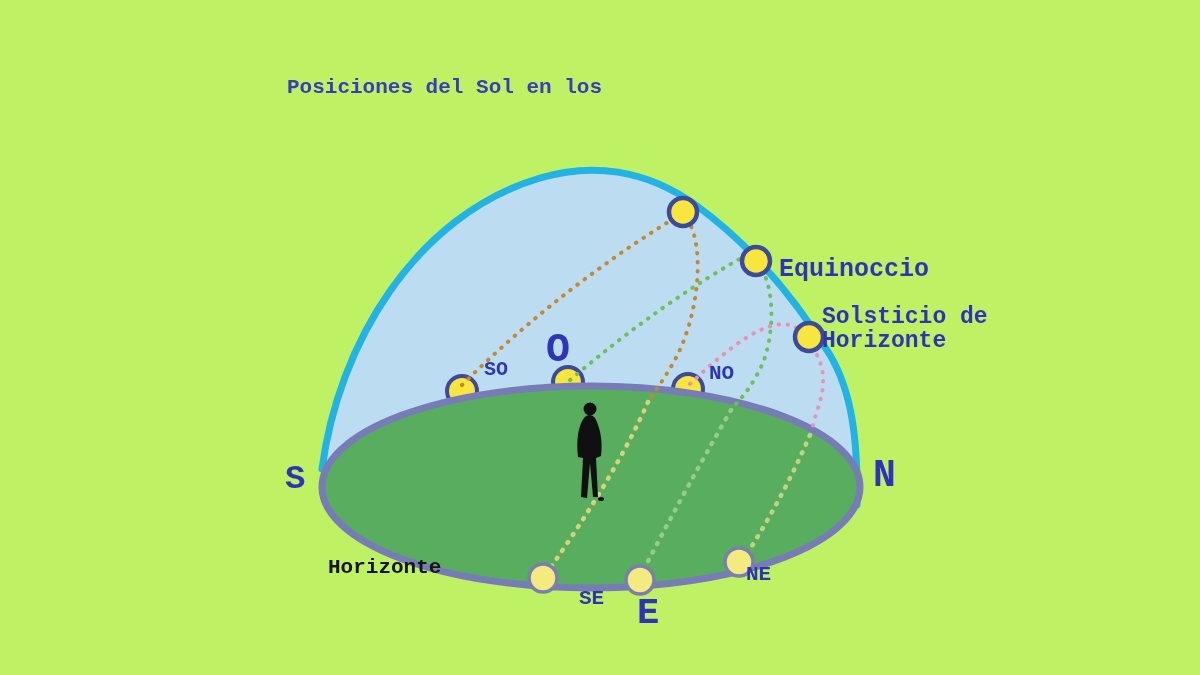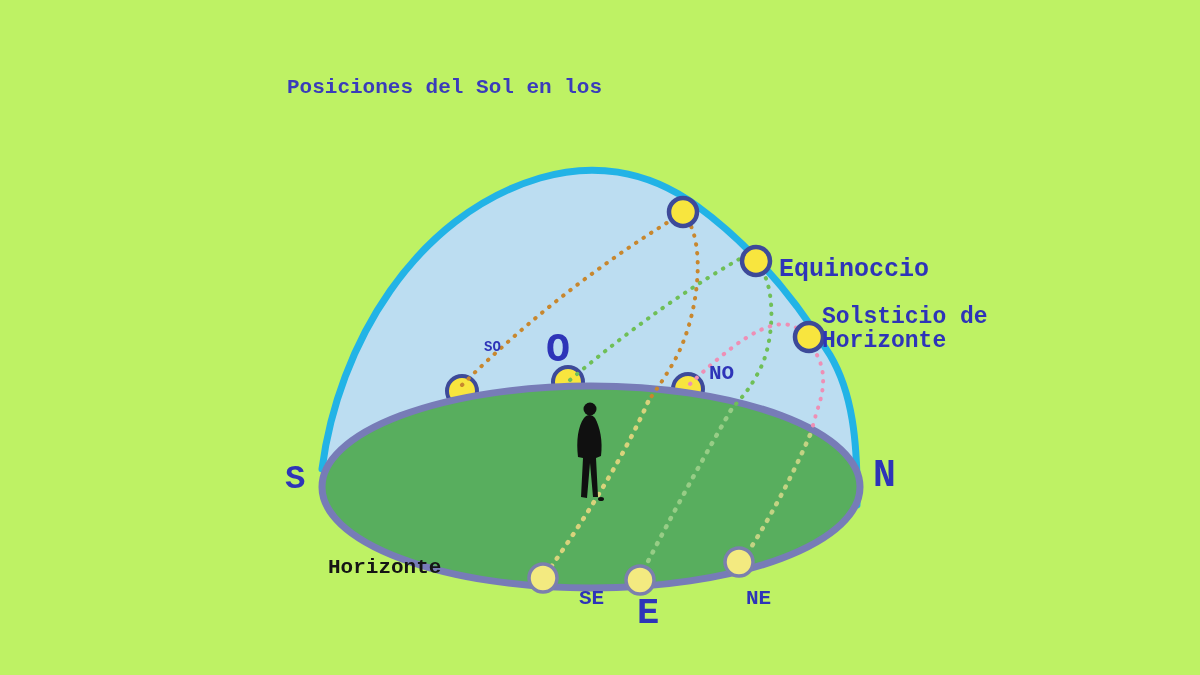--- a/index.html
+++ b/index.html
@@ -85,20 +85,20 @@
   <div class="lbl" style="left:779px;top:229px;font-size:25px;margin-top:28px;">Equinoccio</div>
   <div class="lbl winterblock" style="left:822px;top:305px;font-size:23px;">
     <div>Solsticio de</div>
     <div>Horizonte</div>
   </div>
 
   <div class="lbl" style="left:285px;top:462px;font-size:34px;">S</div>
   <div class="lbl" style="left:873px;top:456px;font-size:38px;">N</div>
   <div class="lbl" style="left:546px;top:330px;font-size:40px;">O</div>
   <div class="lbl" style="left:637px;top:594px;font-size:37px;">E</div>
-  <div class="lbl" style="left:484px;top:340px;font-size:14px;">SO</div>
+  <div class="lbl" style="left:484px;top:359px;font-size:20px;">SO</div>
   <div class="lbl" style="left:709px;top:363px;font-size:21px;">NO</div>
   <div class="lbl" style="left:579px;top:588px;font-size:21px;">SE</div>
-  <div class="lbl" style="left:746px;top:588px;font-size:21px;">NE</div>
+  <div class="lbl" style="left:746px;top:564px;font-size:21px;">NE</div>
 
   <div class="lbl horiz" style="left:328px;top:557px;font-size:21px;">Horizonte</div>
 
 </div>
 
 </body></html>

